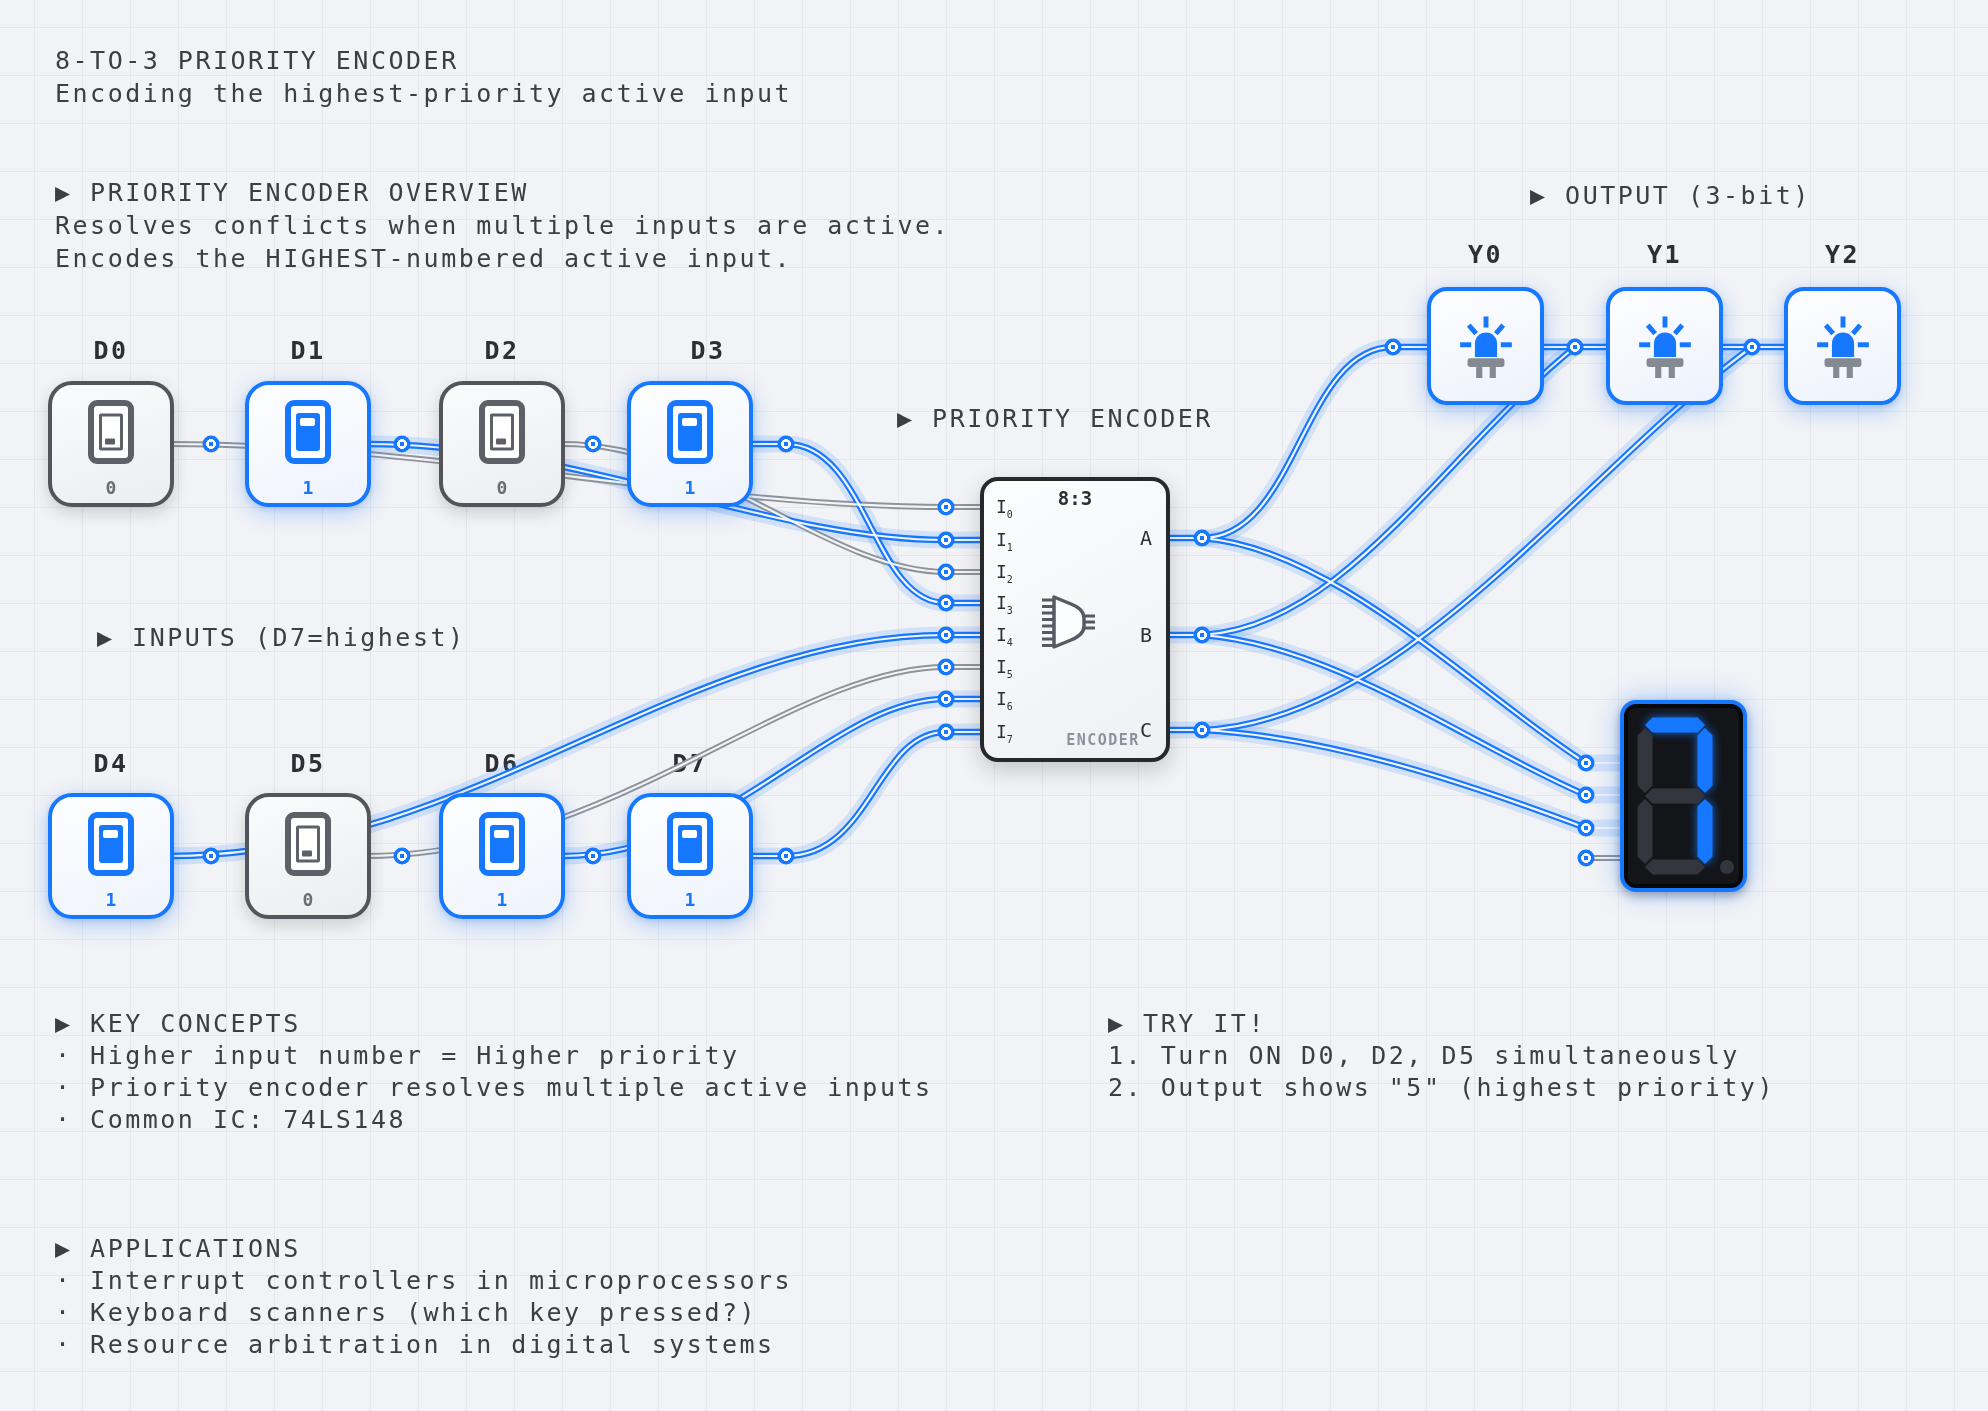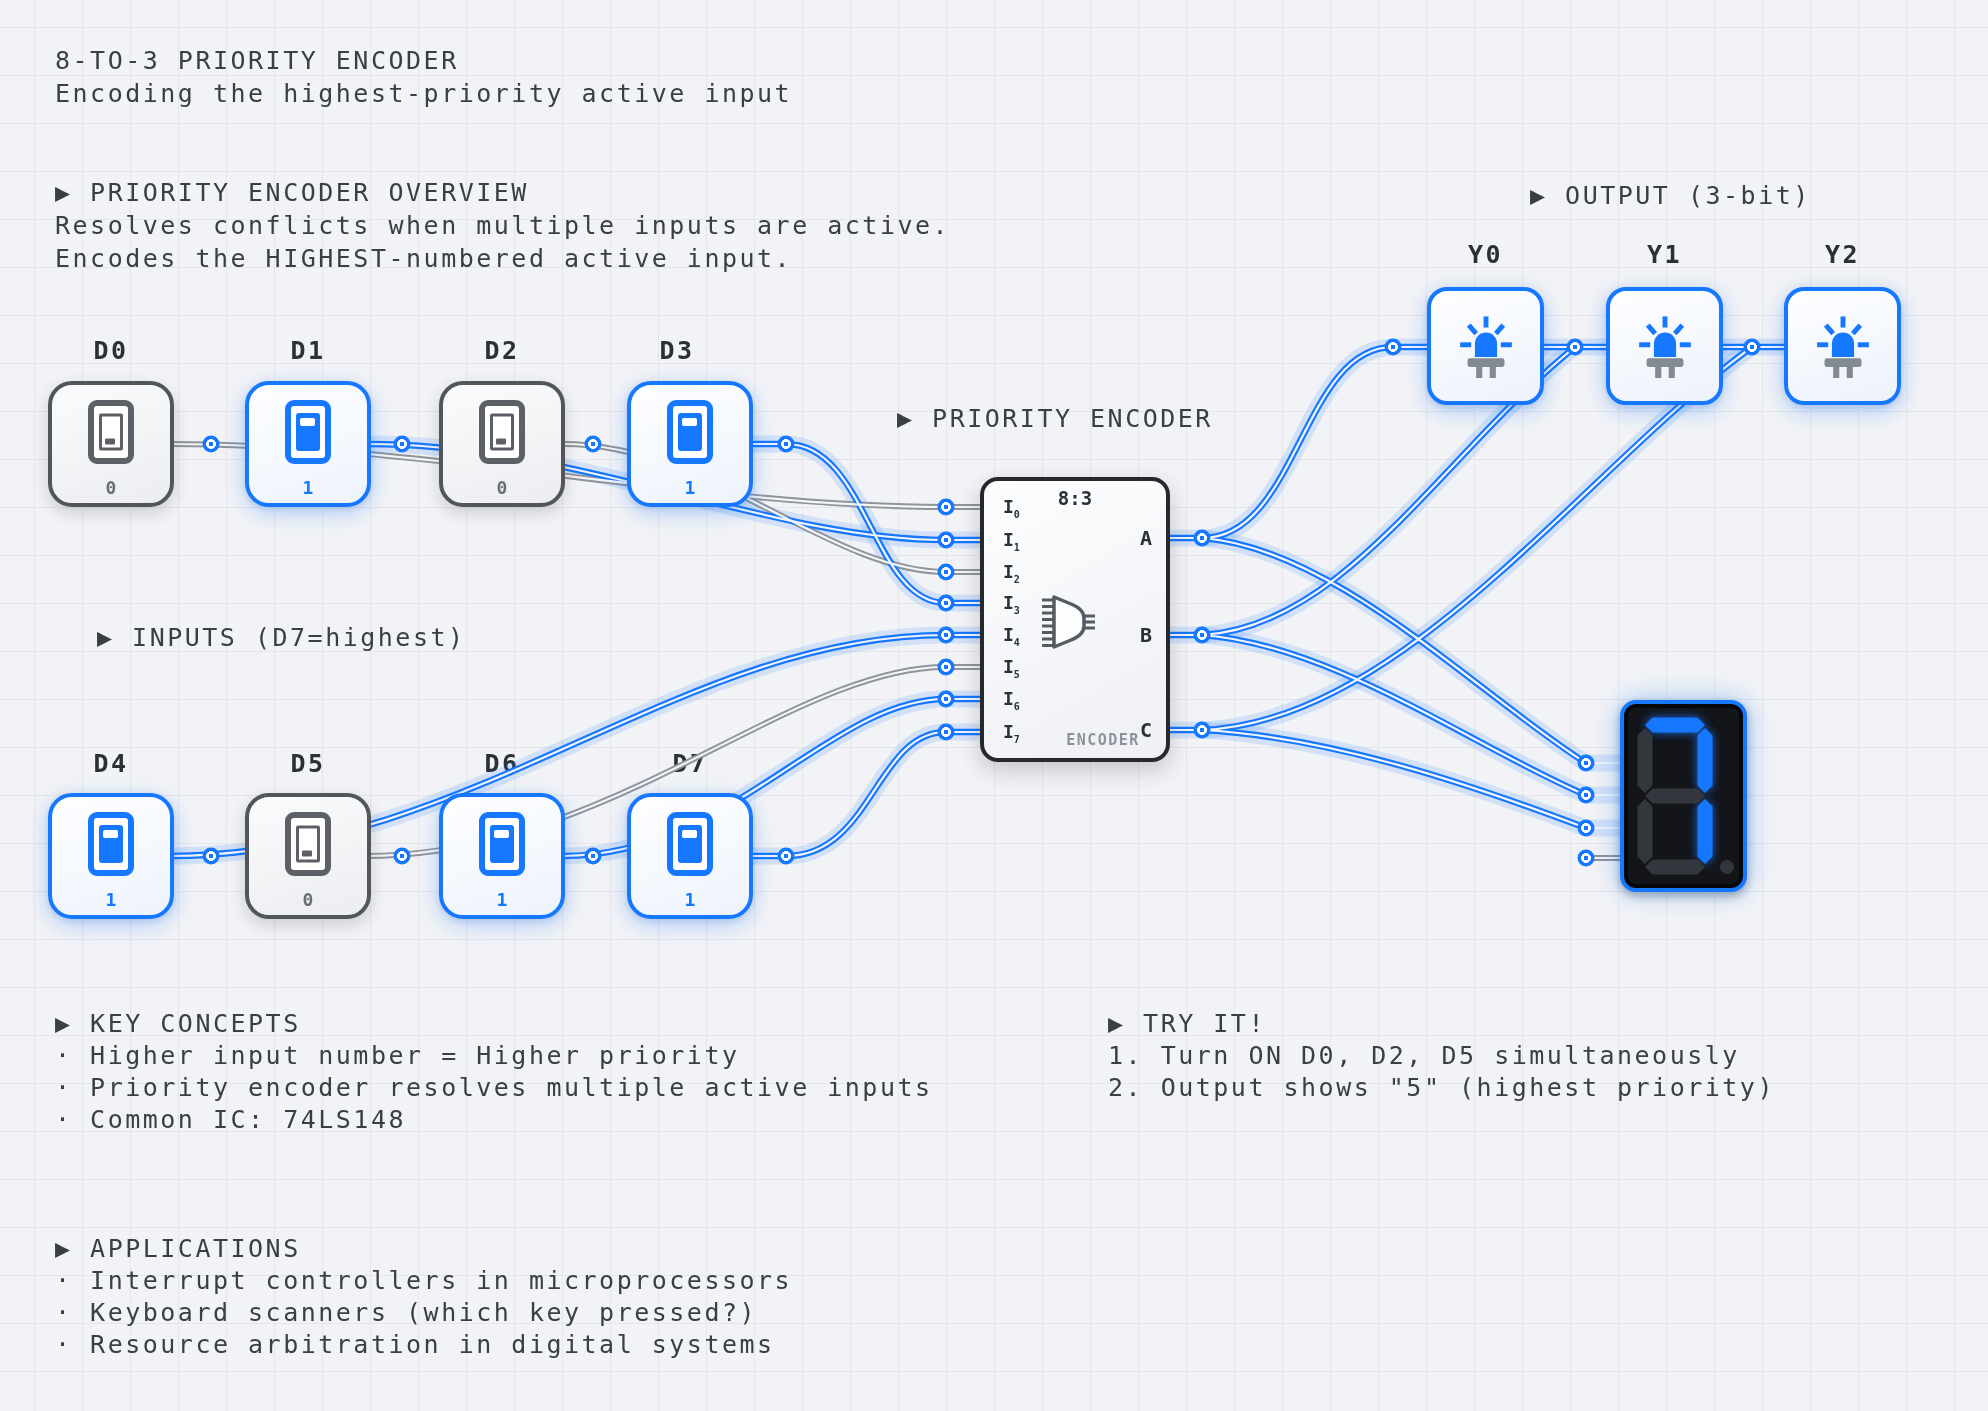--- a/index.html
+++ b/index.html
@@ -44,21 +44,21 @@
   .sw.off .swval{color:#696e75;}
   .led{width:117px;height:118px;border-radius:20px;border:4px solid #1677ff;
        background:linear-gradient(160deg,#fdfeff,#edf2fb);
        box-shadow:0 6px 22px rgba(22,119,255,.32),0 2px 6px rgba(20,40,90,.12);
        display:flex;align-items:center;justify-content:center;}
   .chip{width:190px;height:285px;border:4px solid #26282c;border-radius:18px;
         background:linear-gradient(150deg,#fcfdfe,#eef0f4);
         box-shadow:0 8px 22px rgba(30,35,50,.22);}
   .chip-top{position:absolute;top:6px;width:100%;text-align:center;font-size:19px;font-weight:600;color:#2b2f36;}
   .chip-bottom{position:absolute;bottom:9px;width:100%;text-align:center;font-size:15px;letter-spacing:1.5px;color:#8d919b;font-weight:700;padding-left:28px;}
-  .pin{position:absolute;font-size:18px;font-weight:700;color:#2b2f36;line-height:20px;margin-left:7px;}
+  .pin{position:absolute;font-size:18px;font-weight:400;color:#2b2f36;line-height:20px;}
   .pin.in{left:12px;}
   .pin.out{right:14px;font-size:20px;}
   .pin sub{font-size:10px;}
   .funnel{position:absolute;left:56px;top:112px;}
   .disp{width:127px;height:192px;border:4px solid #1677ff;border-radius:16px;background:#131519;
         box-shadow:0 0 28px rgba(22,119,255,.38),0 4px 10px rgba(0,0,0,.3), inset 0 0 0 4px #07080a;}
   .seg.on{fill:#1677ff;filter:drop-shadow(0 0 5px rgba(22,119,255,.85));}
   .seg.off{fill:#33363d;}
 </style>
 </head>
@@ -261,21 +261,21 @@
   <div class="t" style="left:55px;top:1233px">
     <div class="hd">▶ APPLICATIONS</div>
     <div>· Interrupt controllers in microprocessors</div>
     <div>· Keyboard scanners (which key pressed?)</div>
     <div>· Resource arbitration in digital systems</div>
   </div>
 
   <div class="lbl" style="left:48px;top:336px;width:126px">D0</div>
   <div class="lbl" style="left:245px;top:336px;width:126px">D1</div>
   <div class="lbl" style="left:439px;top:336px;width:126px">D2</div>
-  <div class="lbl" style="left:614px;top:336px;width:126px">D3</div>
+  <div class="lbl" style="left:645px;top:336px;width:126px">D3</div>
   <div class="lbl" style="left:48px;top:749px;width:126px">D4</div>
   <div class="lbl" style="left:245px;top:749px;width:126px">D5</div>
   <div class="lbl" style="left:439px;top:749px;width:126px">D6</div>
   <div class="lbl" style="left:627px;top:749px;width:126px">D7</div>
 
   <div class="lbl" style="left:1427px;top:240px;width:117px">Y0</div>
   <div class="lbl" style="left:1606px;top:240px;width:117px">Y1</div>
   <div class="lbl" style="left:1784px;top:240px;width:117px">Y2</div>
 
   <div class="comp sw off" style="left:48px;top:381px">

